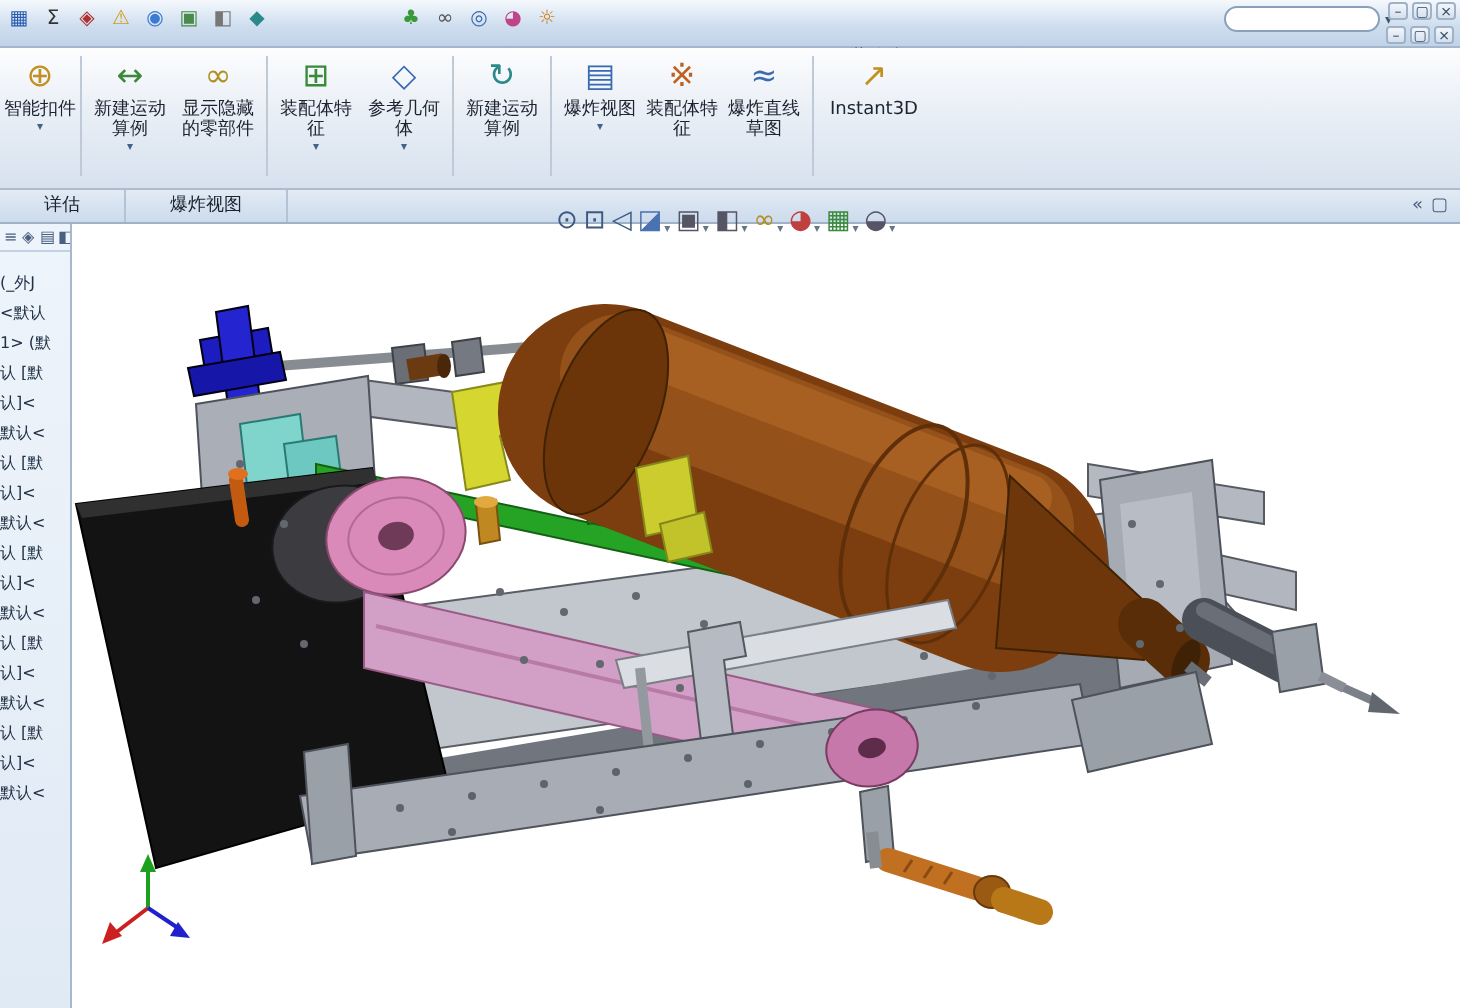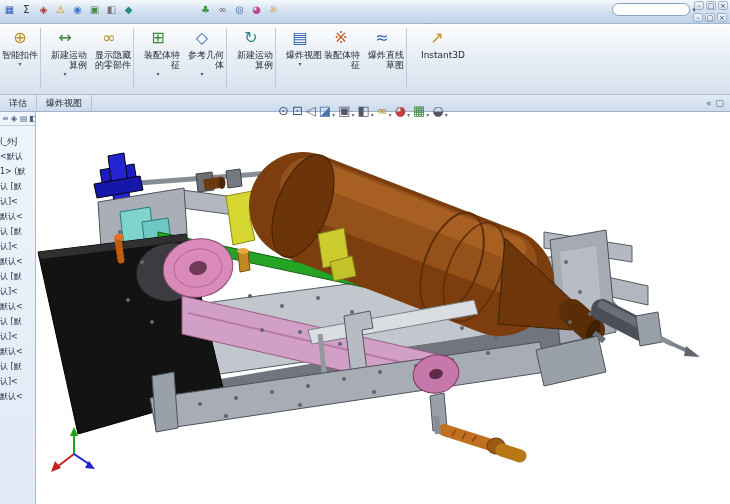--- a/index.html
+++ b/index.html
@@ -18,27 +18,27 @@
   .sdd{font-size:7px;color:#456}
   .win-controls{position:absolute;right:2px;top:1px;display:flex;gap:2px}
   .doc-controls{position:absolute;right:3px;top:13px;display:flex;gap:2px}
   .wbtn{width:10px;height:9px;font-size:7px;line-height:8px;text-align:center;color:#344a66;
     background:linear-gradient(#f2f6fb,#d4e0ee);border:1px solid #9fb2c8;border-radius:2px}
   
   .ribbon{position:absolute;left:0;top:24px;width:730px;height:71px;display:flex;align-items:flex-start;
     background:linear-gradient(#fdfdfe,#e9eff6 45%,#d7e1ee);border-bottom:1px solid #aebccd;padding:2px 0 0 2px}
   .rbtn{display:flex;flex-direction:column;align-items:center;width:44px;height:65px;padding-top:2px;cursor:default}
   .rbtn .ricon{font-size:16px;line-height:20px;height:22px}
-  .rbtn .rlabel{font-size:9px;line-height:10px;text-align:right;color:#1c2430;width:100%}
+  .rbtn .rlabel{font-size:9px;line-height:10px;text-align:center;color:#1c2430;width:100%}
   .rbtn .dd{font-size:6px;color:#45608a;height:7px;line-height:7px}
   .rsep{width:1px;height:60px;background:#bfcad8;margin:2px 2px 0 2px}
   
   .tabsrow{position:absolute;left:0;top:95px;width:730px;height:17px;display:flex;align-items:center;
     background:linear-gradient(#e2ebf5,#ccdbec);border-bottom:1px solid #9fb2c8}
-  .tab{font-size:9px;color:#1c2430;padding:0 9px;height:16px;line-height:16px;border-right:1px solid #b4c2d4;cursor:default}
+  .tab{font-size:9px;color:#1c2430;padding:0 22px;height:16px;line-height:16px;border-right:1px solid #b4c2d4;cursor:default}
   .corner{margin-left:auto;display:flex;gap:4px;padding-right:6px}
   .cicon{font-size:9px;line-height:12px;color:#4a6080}
   
   .main{position:absolute;left:0;top:112px;width:730px;height:392px;display:flex}
   .tree{width:36px;height:100%;background:linear-gradient(#eef4fb,#e0eaf5);border-right:1px solid #a8b8cc;overflow:hidden}
   .tree-tabs{display:flex;gap:3px;padding:2px 2px 1px 2px;border-bottom:1px solid #c2d0e0}
   .ticon{font-size:8px;line-height:10px;color:#4a6080;width:6px;text-align:center}
   .titems{padding-top:8px}
   .titem{font-size:8px;line-height:15px;color:#223246;white-space:nowrap;padding-left:0}
   .canvas{position:relative;flex:1;height:100%;background:#fff;overflow:visible}

